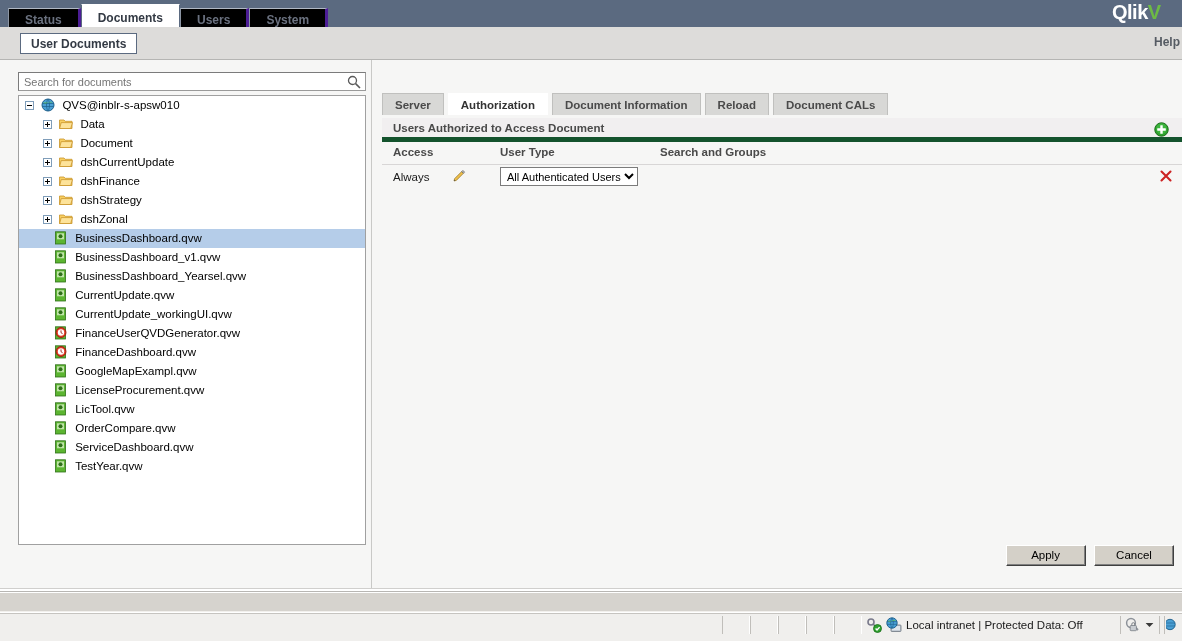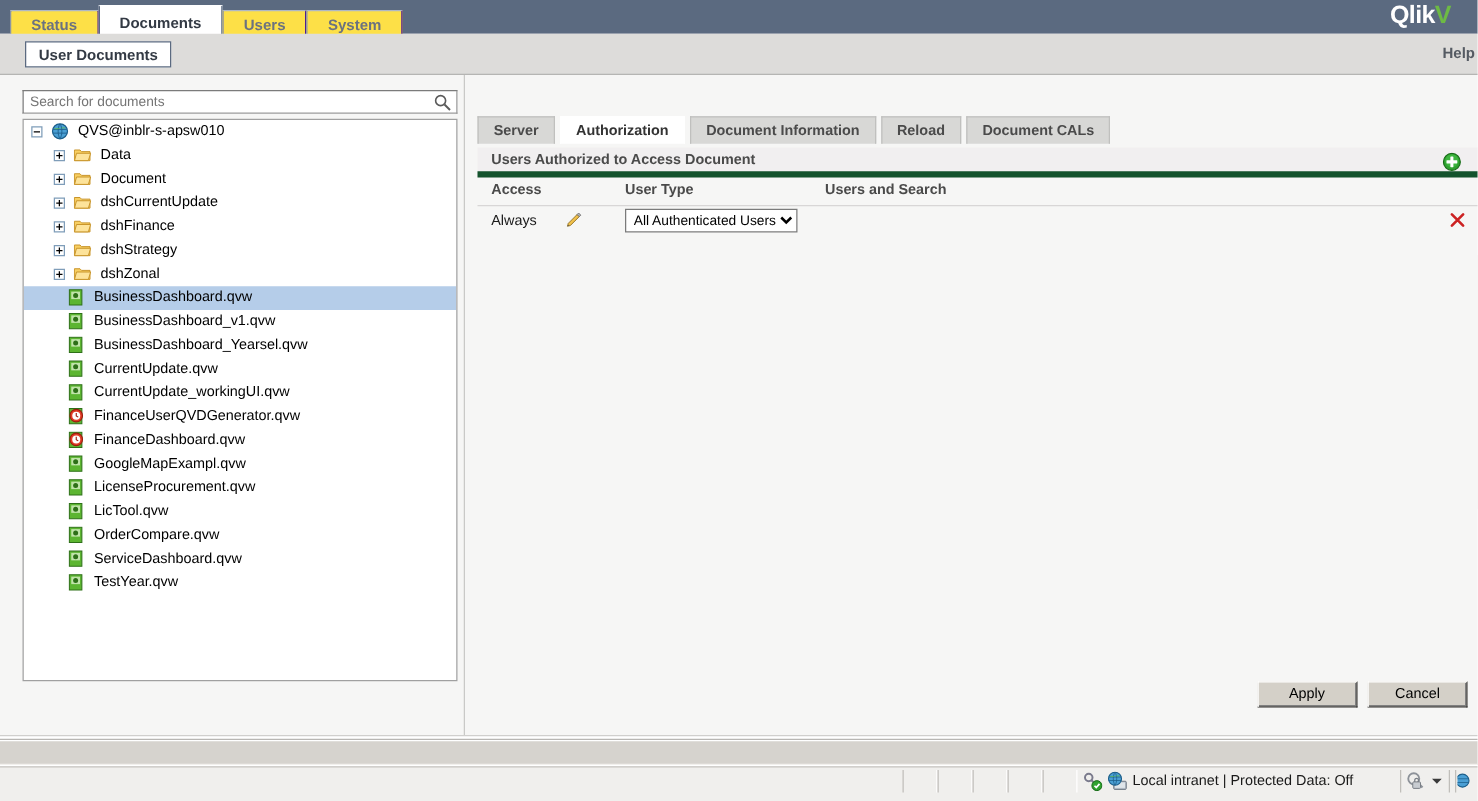--- a/index.html
+++ b/index.html
@@ -21,23 +21,23 @@
     position: absolute; left: 8px; top: 4px;
     display: flex; align-items: flex-end;
   }
   .nav-tab {
     height: 23px;
     line-height: 23px;
     padding: 0 16px;
     font-size: 12px;
     font-weight: bold;
     color: #6b7280;
-    background: #fde047;
+    background: #000000;
     border-left: 1px solid #8c95a3;
-    border-right: 1px solid #4c1d95;
+    border-right: 3px solid #4c1d95;
     border-top: 1px solid #b0b8c4;
     text-align: center;
     cursor: pointer;
     white-space: nowrap;
   }
   .nav-tab.active {
     background: #ffffff;
     color: #333a44;
     height: 27px;
     line-height: 26px;
@@ -590,21 +590,21 @@
         <circle cx="8" cy="8" r="7.2" fill="#2fa22f" stroke="#166a16" stroke-width="1"></circle>
         <circle cx="8" cy="7" r="5.6" fill="#49c24a" opacity="0.55"></circle>
         <rect x="6.7" y="3.4" width="2.6" height="9.2" fill="#ffffff" rx="0.4"></rect>
         <rect x="3.4" y="6.7" width="9.2" height="2.6" fill="#ffffff" rx="0.4"></rect>
       </svg>
     </div>
 
     <div id="table-head">
       <div class="th" id="th-access">Access</div>
       <div class="th" id="th-usertype">User Type</div>
-      <div class="th" id="th-usersgroups">Users and Search</div>
+      <div class="th" id="th-usersgroups">Search and Groups</div>
     </div>
 
     <div id="table-row-1">
       <div id="cell-access">Always</div>
       <svg id="edit-icon" viewBox="0 0 14 14">
         <path d="M2 12l0.6-2.3 7.1-7.1 1.7 1.7-7.1 7.1z" fill="#f0c04a" stroke="#8a6a1e" stroke-width="0.7"></path>
         <path d="M9.7 2.6l1.2-1.2 1.7 1.7-1.2 1.2z" fill="#b8b8b8" stroke="#6a6a6a" stroke-width="0.7"></path>
         <path d="M2 12l1.2-0.4-0.8-0.8z" fill="#4a4a4a"></path>
       </svg>
       <select id="usertype-select"><option>All Authenticated Users</option><option>Named Users</option><option>Group</option></select>

